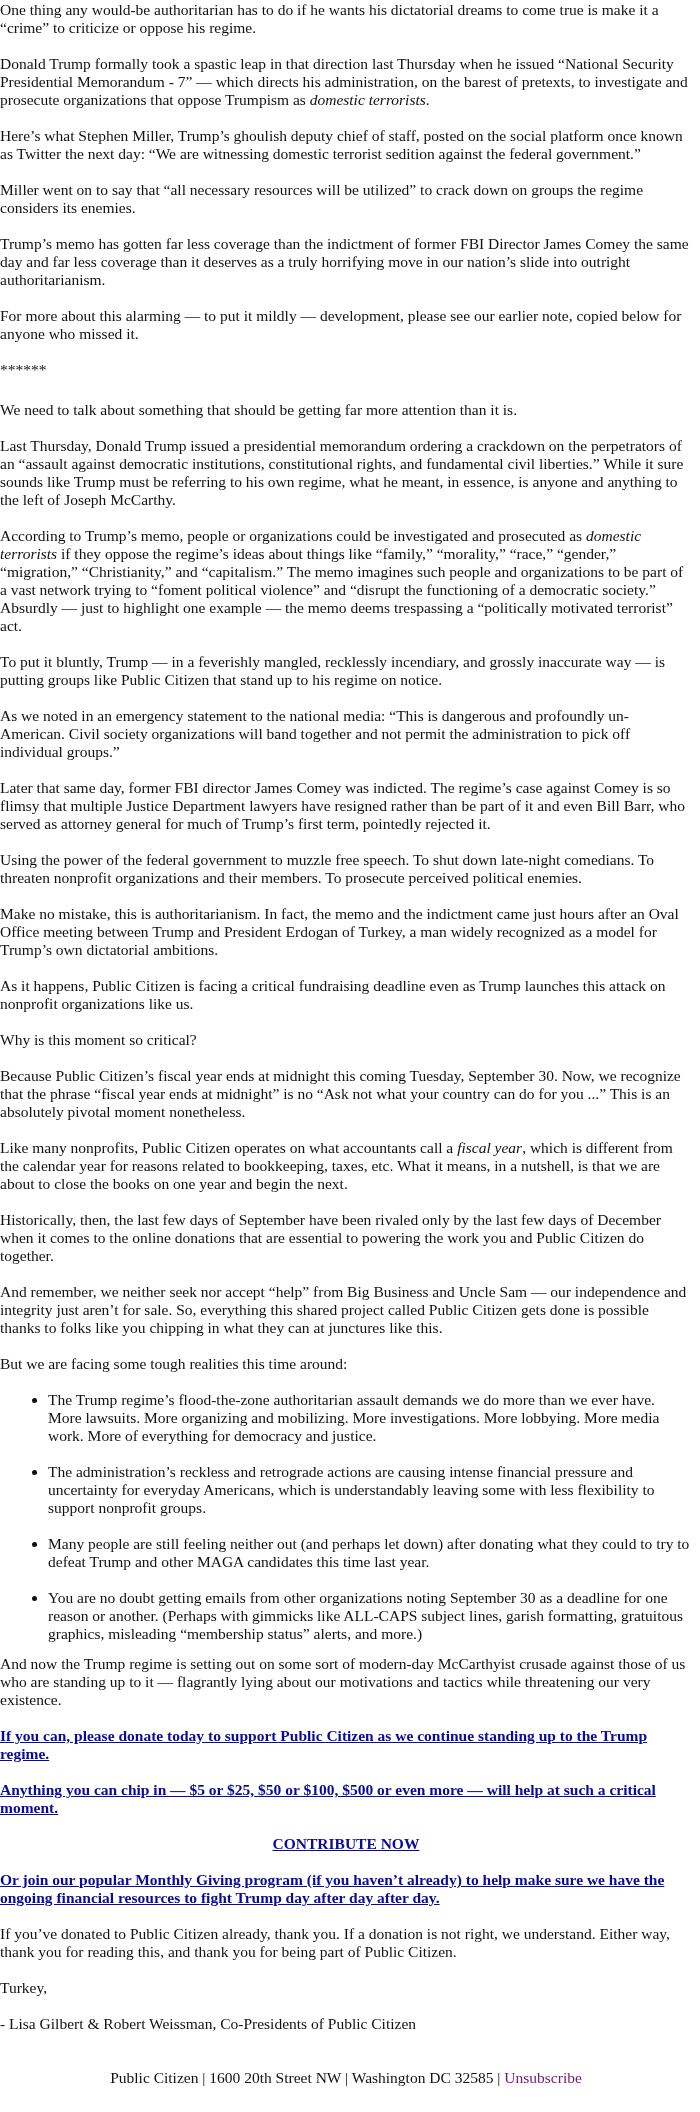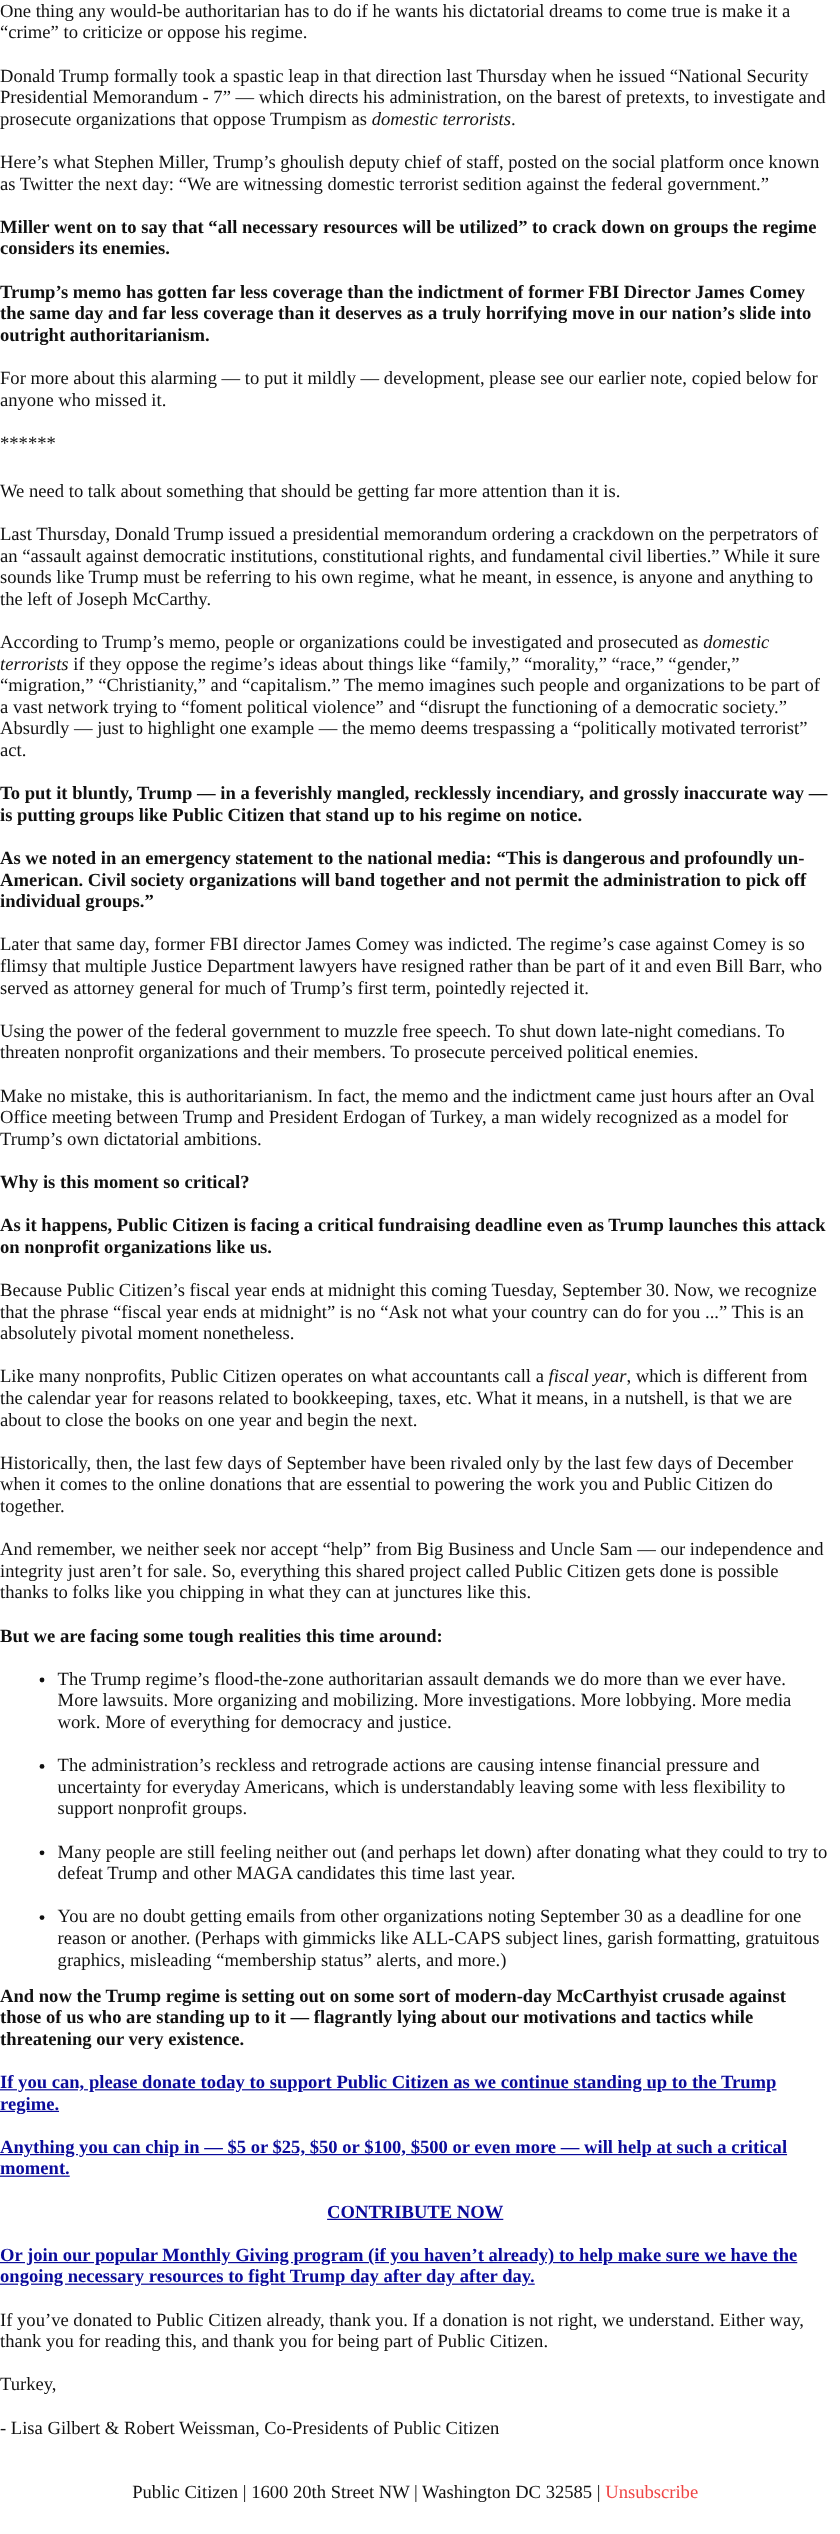--- a/index.html
+++ b/index.html
@@ -5,37 +5,37 @@
     html, body { margin: 0; padding: 0; background: #ffffff; }
     body {
       width: 700px;
       font-family: "Liberation Serif", serif;
       font-size: 15.5px;
       line-height: 18px;
       color: #111111;
     }
     .email { padding: 1px 8px 20px 0; }
     p { margin: 0 0 18px 0; }
-    .b { font-weight: bold; }
+    .b { font-weight: normal; }
     .spacer { height: 4px; }
     ul { margin: 0 0 0 0; padding-left: 48px; }
     ul li { margin: 0 0 18px 0; list-style: disc; }
     a.cta {
       color: #1a0dab;
       color: #0b0b9b;
       font-weight: bold;
       text-decoration: underline;
     }
     .center { text-align: center; }
     .footer {
       text-align: center;
       margin-top: 36px;
       color: #111;
     }
-    .footer a { color: #ef4444; text-decoration: none; }
+    .footer a { color: #701a75; text-decoration: none; }
   </style>
 </head>
 <body>
 
 <div class="email">
 
   <p>One thing any would-be authoritarian has to do if he wants his dictatorial dreams to come true is make it a “crime” to criticize or oppose his regime.</p>
 
   <p><span>Donald Trump formally took a spastic leap in that direction last Thursday when he issued “National Security Presidential Memorandum - 7” — which directs his administration, on the barest of pretexts, to investigate and prosecute organizations that oppose Trumpism as </span><em>domestic terrorists</em><span>.</span></p>
 
@@ -60,23 +60,23 @@
   <p class="b">To put it bluntly, Trump — in a feverishly mangled, recklessly incendiary, and grossly inaccurate way — is putting groups like Public Citizen that stand up to his regime on notice.</p>
 
   <p class="b">As we noted in an emergency statement to the national media: “This is dangerous and profoundly un-American. Civil society organizations will band together and not permit the administration to pick off individual groups.”</p>
 
   <p>Later that same day, former FBI director James Comey was indicted. The regime’s case against Comey is so flimsy that multiple Justice Department lawyers have resigned rather than be part of it and even Bill Barr, who served as attorney general for much of Trump’s first term, pointedly rejected it.</p>
 
   <p>Using the power of the federal government to muzzle free speech. To shut down late-night comedians. To threaten nonprofit organizations and their members. To prosecute perceived political enemies.</p>
 
   <p>Make no mistake, this is authoritarianism. In fact, the memo and the indictment came just hours after an Oval Office meeting between Trump and President Erdogan of Turkey, a man widely recognized as a model for Trump’s own dictatorial ambitions.</p>
 
+  <p class="b">As it happens, Public Citizen is facing a critical fundraising deadline even as Trump launches this attack on nonprofit organizations like us.</p>
+
   <p class="b">Why is this moment so critical?</p>
-
-  <p class="b">As it happens, Public Citizen is facing a critical fundraising deadline even as Trump launches this attack on nonprofit organizations like us.</p>
 
   <p>Because Public Citizen’s fiscal year ends at midnight this coming Tuesday, September 30. Now, we recognize that the phrase “fiscal year ends at midnight” is no “Ask not what your country can do for you ...” This is an absolutely pivotal moment nonetheless.</p>
 
   <p><span>Like many nonprofits, Public Citizen operates on what accountants call a </span><em>fiscal year</em><span>, which is different from the calendar year for reasons related to bookkeeping, taxes, etc. What it means, in a nutshell, is that we are about to close the books on one year and begin the next.</span></p>
 
   <p>Historically, then, the last few days of September have been rivaled only by the last few days of December when it comes to the online donations that are essential to powering the work you and Public Citizen do together.</p>
 
   <p>And remember, we neither seek nor accept “help” from Big Business and Uncle Sam — our independence and integrity just aren’t for sale. So, everything this shared project called Public Citizen gets done is possible thanks to folks like you chipping in what they can at junctures like this.</p>
 
   <p class="b">But we are facing some tough realities this time around:</p>
@@ -89,21 +89,21 @@
   </ul>
 
   <p class="b">And now the Trump regime is setting out on some sort of modern-day McCarthyist crusade against those of us who are standing up to it — flagrantly lying about our motivations and tactics while threatening our very existence.</p>
 
   <p><a class="cta" href="#">If you can, please donate today to support Public Citizen as we continue standing up to the Trump regime.</a></p>
 
   <p><a class="cta" href="#">Anything you can chip in — $5 or $25, $50 or $100, $500 or even more — will help at such a critical moment.</a></p>
 
   <p class="center"><a class="cta" href="#">CONTRIBUTE NOW</a></p>
 
-  <p><a class="cta" href="#">Or join our popular Monthly Giving program (if you haven’t already) to help make sure we have the ongoing necessary resources to fight Trump day after day after day.</a></p>
+  <p><a class="cta" href="#">Or join our popular Monthly Giving program (if you haven’t already) to help make sure we have the ongoing financial resources to fight Trump day after day after day.</a></p>
 
   <p>If you’ve donated to Public Citizen already, thank you. If a donation is not right, we understand. Either way, thank you for reading this, and thank you for being part of Public Citizen.</p>
 
   <p>Turkey,</p>
 
   <p>- Lisa Gilbert &amp; Robert Weissman, Co-Presidents of Public Citizen</p>
 
   <div class="footer">
     <span>Public Citizen</span><span> | </span><span>1600 20th Street NW</span><span> | </span><span>Washington DC 32585</span><span> | </span><a href="#">Unsubscribe</a>
   </div>

